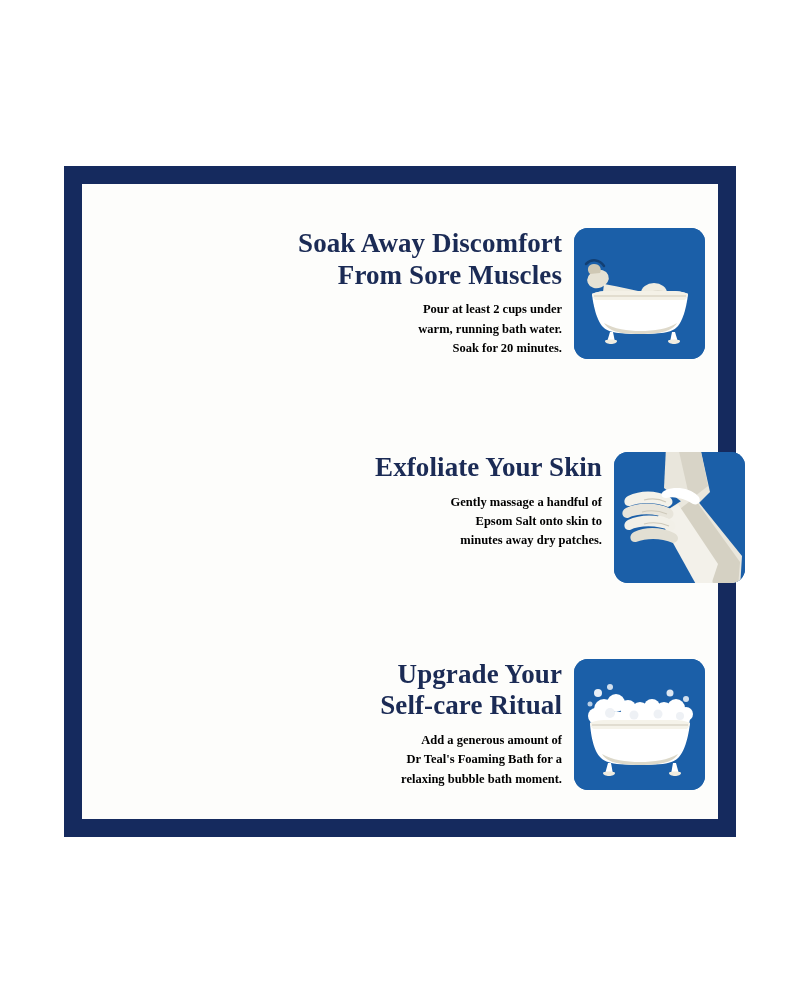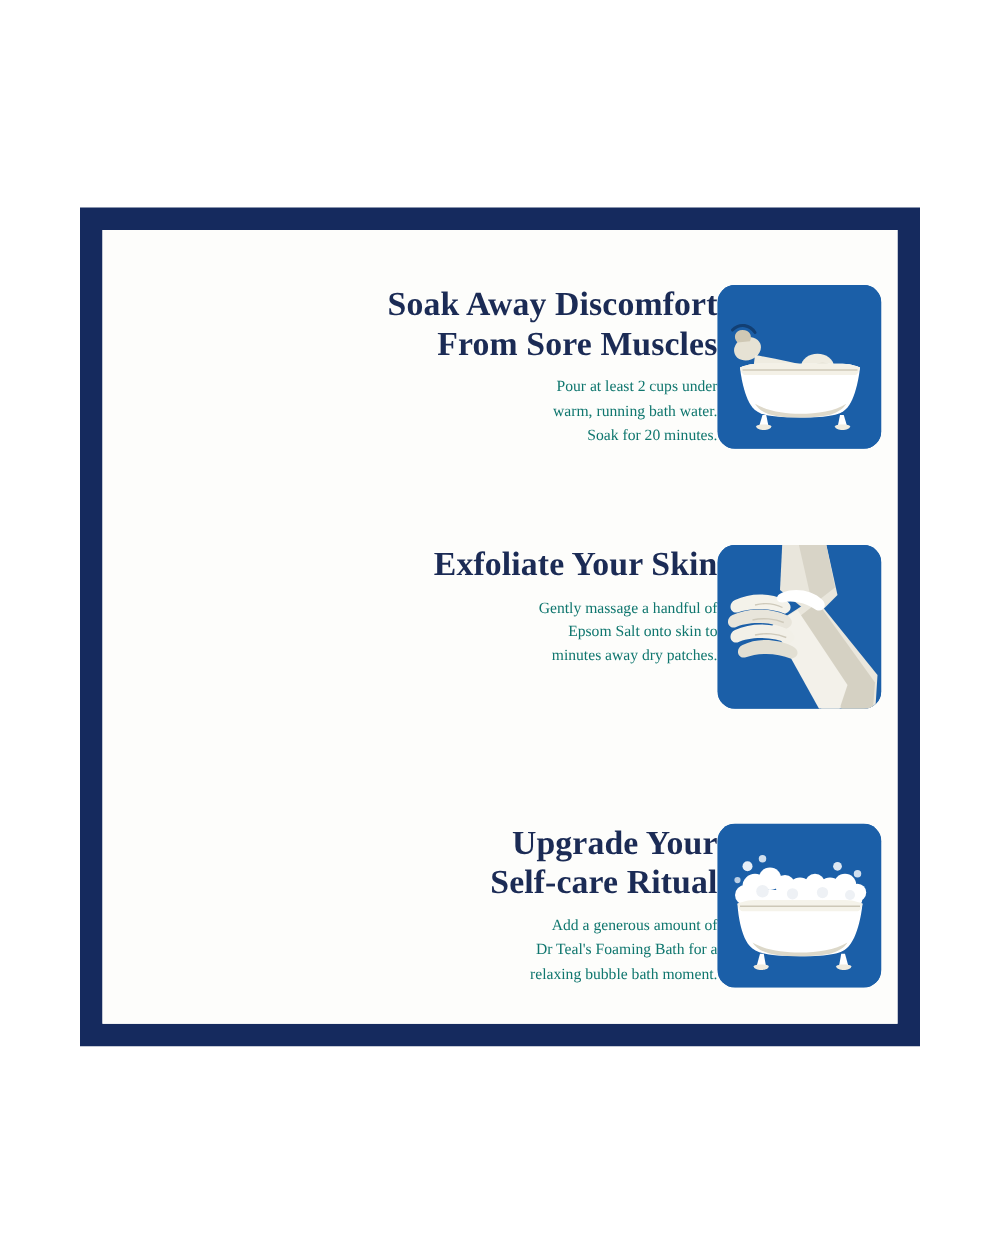--- a/index.html
+++ b/index.html
@@ -40,45 +40,46 @@
     position: absolute;
     left: 0;
     width: 100%;
     height: 150px;
     display: flex;
     flex-direction: row;
     align-items: flex-start;
     justify-content: flex-end;
   }
   #row-0 { top: 44px; }
-  #row-1 { top: 252px; }
+  #row-1 { top: 268px; margin-left: 40px; }
   #row-2 { top: 465px; align-items: center; }
 
   .benefit-text {
     width: 390px;
+    padding-right: 12px;
     box-sizing: border-box;
     text-align: right;
   }
 
   .benefit-heading {
     color: #1b2b55;
     font-family: "Liberation Serif", "DejaVu Serif", serif;
     font-weight: bold;
     font-size: 27px;
     line-height: 1.17;
     letter-spacing: 0.1px;
     margin: 0;
     text-align: right;
     white-space: pre-line;
   }
 
   .benefit-body {
-    color: #0f766e;
+    color: #000000;
     font-family: "Liberation Serif", "DejaVu Serif", serif;
-    font-weight: normal;
+    font-weight: bold;
     font-size: 12.5px;
     line-height: 1.55;
     margin: 0;
     margin-top: 9px;
     text-align: right;
     white-space: pre-line;
   }
 
   
   .icon-tile {

